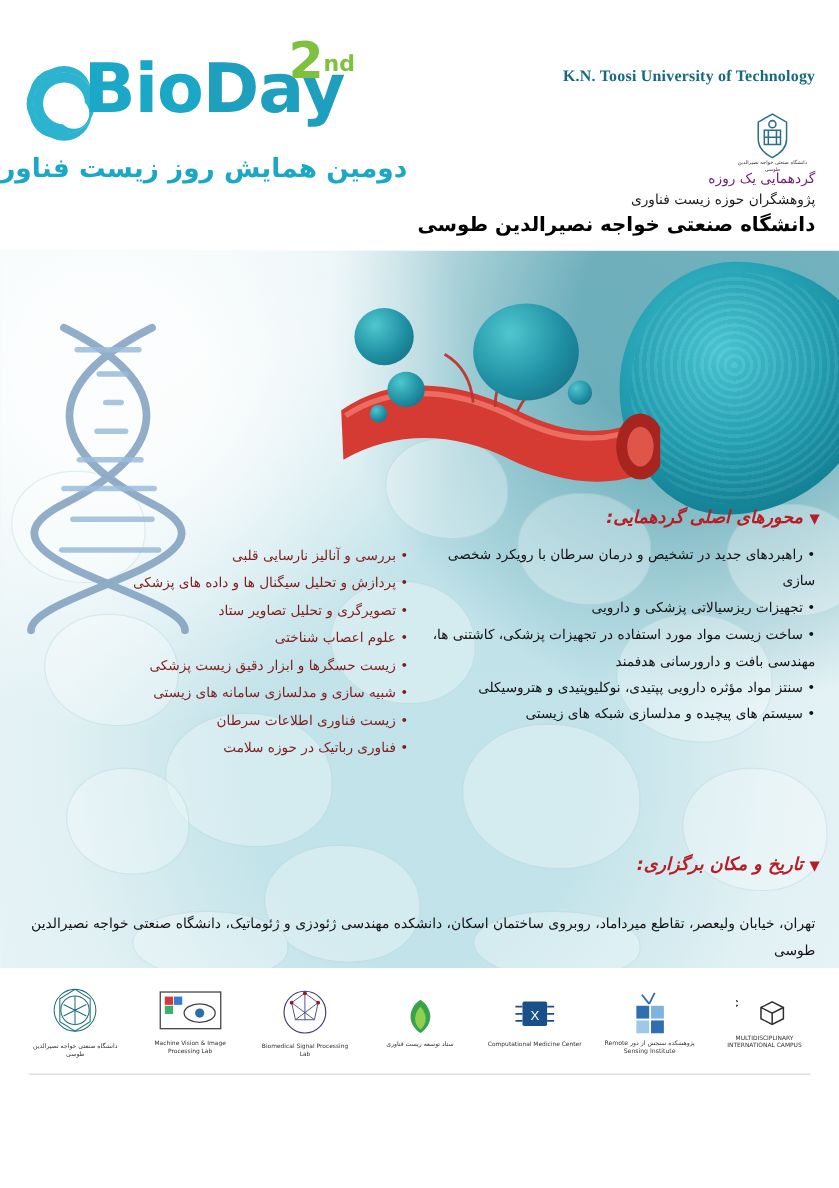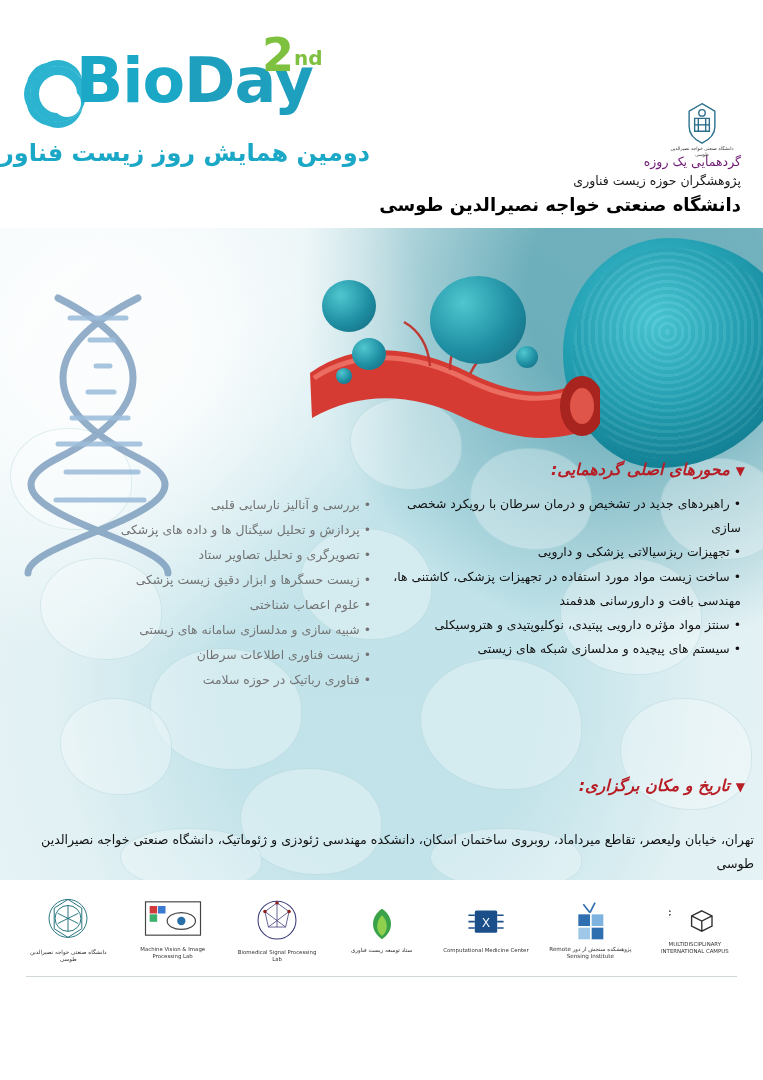--- a/index.html
+++ b/index.html
@@ -128,33 +128,33 @@
   .sec-title .caret{color:#b81c24;font-size:12px;margin-left:6px;}
 
   #axes-title{top:460px;}
   .axes-right{
     position:absolute;right:22px;top:492px;width:350px;
     text-align:right;direction:rtl;color:#111;
     font-size:12.4px;line-height:1.95;
   }
   .axes-left{
     position:absolute;right:392px;top:492px;width:270px;
-    text-align:right;direction:rtl;color:#737373;
+    text-align:right;direction:rtl;color:#7f1d1d;
     font-size:12.4px;line-height:2.02;
   }
   .axes-right li,.axes-left li{list-style:none;}
   ul{margin:0;padding:0;}
 
   #date-title{top:776px;}
   .date-line{
     position:absolute;right:22px;top:806px;width:700px;
     text-align:right;direction:rtl;font-size:12.6px;color:#111;line-height:1.9;
   }
   .venue-line{
-    position:absolute;right:9px;top:828px;width:730px;
+    position:absolute;right:22px;top:828px;width:730px;
     text-align:right;direction:rtl;font-size:12.6px;color:#111;line-height:1.9;
   }
 
   
   .sponsors{
     position:absolute;left:0;top:880px;width:763px;height:98px;background:#fff;
     display:flex;align-items:center;justify-content:space-around;padding:0 16px;box-sizing:border-box;
   }
   .sponsor{width:86px;height:72px;display:flex;flex-direction:column;align-items:center;justify-content:center;gap:3px;}
   .sponsor .cap{font-size:5.4px;color:#333;text-align:center;line-height:1.25;direction:ltr;}
@@ -177,20 +177,21 @@
         </div>
       <div class="bioday">
         <span class="b">Bio</span><span class="day">Day</span>
       </div>
       <div class="ord">
         <span class="num">2</span><span class="sfx">nd</span>
       </div>
       <div class="fa-title">دومین همایش روز زیست فناوری</div>
     </div>
 
+    <div class="uni-en">K.N. Toosi University of Technology</div>
 
     <svg class="kntu-seal" viewBox="0 0 100 100">
       <g fill="none" stroke="#2b6f8c" stroke-width="3">
         <path d="M50 8 L78 24 L78 58 Q78 80 50 94 Q22 80 22 58 L22 24 Z"></path>
         <path d="M34 40 h32 v28 h-32 z"></path>
         <path d="M34 54 h32"></path>
         <path d="M42 40 v28 M58 40 v28"></path>
         <circle cx="50" cy="28" r="7"></circle>
       </g>
     </svg>
@@ -269,22 +270,22 @@
     <li>• تجهیزات ریزسیالاتی پزشکی و دارویی</li>
     <li>• ساخت زیست مواد مورد استفاده در تجهیزات پزشکی، کاشتنی ها، مهندسی بافت و دارورسانی هدفمند</li>
     <li>• سنتز مواد مؤثره دارویی پپتیدی، نوکلیوپتیدی و هتروسیکلی</li>
     <li>• سیستم های پیچیده و مدلسازی شبکه های زیستی</li>
   </ul>
 
   <ul class="axes-left">
     <li>• بررسی و آنالیز نارسایی قلبی</li>
     <li>• پردازش و تحلیل سیگنال ها و داده های پزشکی</li>
     <li>• تصویرگری و تحلیل تصاویر ستاد</li>
+    <li>• علوم اعصاب شناختی</li>
     <li>• زیست حسگرها و ابزار دقیق زیست پزشکی</li>
-    <li>• علوم اعصاب شناختی</li>
     <li>• شبیه سازی و مدلسازی سامانه های زیستی</li>
     <li>• زیست فناوری اطلاعات سرطان</li>
     <li>• فناوری رباتیک در حوزه سلامت</li>
   </ul>
 
   <div class="sec-title" id="date-title">
     <span class="caret">▼</span><span>تاریخ و مکان برگزاری:</span>
   </div>
   <div class="venue-line">تهران، خیابان ولیعصر، تقاطع میرداماد، روبروی ساختمان اسکان، دانشکده مهندسی ژئودزی و ژئوماتیک، دانشگاه صنعتی خواجه نصیرالدین طوسی</div>
 

